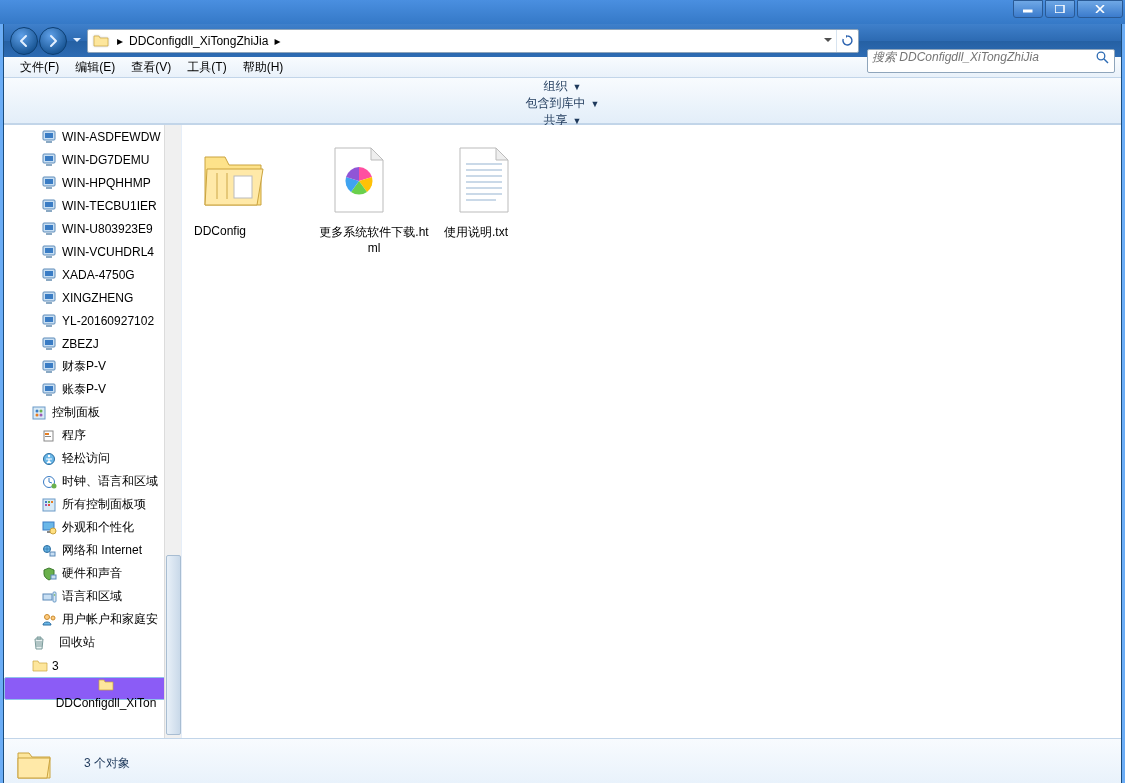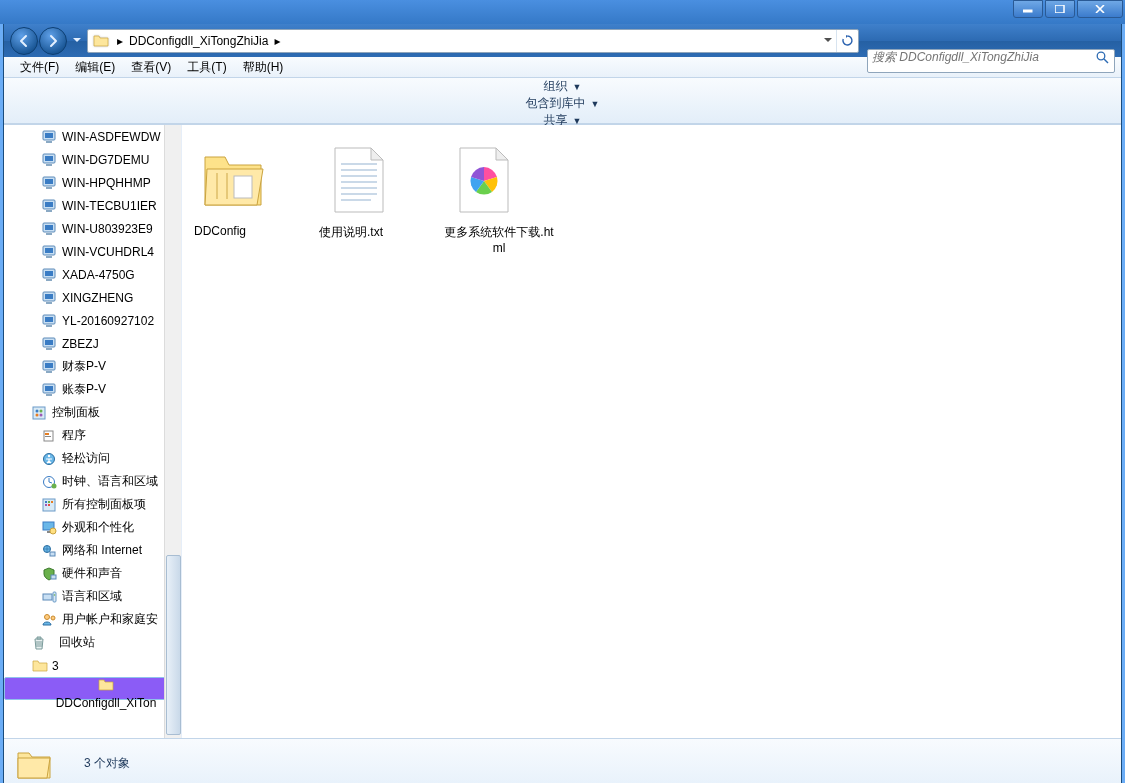--- a/index.html
+++ b/index.html
@@ -434,49 +434,49 @@
                   <rect x="35" y="27" width="18" height="22" fill="#fff" stroke="#bbb"></rect>
                 </svg>
               </div>
               <div class="label">DDConfig</div>
             </div>
             <div class="fileitem">
               <div class="bigicon">
                 <svg width="56" height="70" viewBox="0 0 56 70">
                   <path d="M4 2 L40 2 L52 14 L52 66 L4 66 Z" fill="#fff" stroke="#bbb"></path>
                   <path d="M40 2 L40 14 L52 14 Z" fill="#eee" stroke="#bbb"></path>
+                  <g transform="translate(28,35)">
+                    <path d="M0 -14 A14 14 0 0 1 13 -4 L0 0 Z" fill="#ff4fa0"></path>
+                    <path d="M13 -4 A14 14 0 0 1 8 11 L0 0 Z" fill="#ffc107"></path>
+                    <path d="M8 11 A14 14 0 0 1 -8 11 L0 0 Z" fill="#6ad04c"></path>
+                    <path d="M-8 11 A14 14 0 0 1 -13 -4 L0 0 Z" fill="#3fa3f0"></path>
+                    <path d="M-13 -4 A14 14 0 0 1 0 -14 L0 0 Z" fill="#9055d6"></path>
+                  </g>
+                </svg>
+              </div>
+              <div class="label">更多系统软件下载.html</div>
+            </div>
+            <div class="fileitem">
+              <div class="bigicon">
+                <svg width="56" height="70" viewBox="0 0 56 70">
+                  <path d="M4 2 L40 2 L52 14 L52 66 L4 66 Z" fill="#fff" stroke="#bbb"></path>
+                  <path d="M40 2 L40 14 L52 14 Z" fill="#eee" stroke="#bbb"></path>
                   <g stroke="#b8cde0" stroke-width="1.5">
                     <line x1="10" y1="18" x2="46" y2="18"></line>
                     <line x1="10" y1="24" x2="46" y2="24"></line>
                     <line x1="10" y1="30" x2="46" y2="30"></line>
                     <line x1="10" y1="36" x2="46" y2="36"></line>
                     <line x1="10" y1="42" x2="46" y2="42"></line>
                     <line x1="10" y1="48" x2="46" y2="48"></line>
                     <line x1="10" y1="54" x2="40" y2="54"></line>
                   </g>
                 </svg>
               </div>
               <div class="label">使用说明.txt</div>
             </div>
-            <div class="fileitem">
-              <div class="bigicon">
-                <svg width="56" height="70" viewBox="0 0 56 70">
-                  <path d="M4 2 L40 2 L52 14 L52 66 L4 66 Z" fill="#fff" stroke="#bbb"></path>
-                  <path d="M40 2 L40 14 L52 14 Z" fill="#eee" stroke="#bbb"></path>
-                  <g transform="translate(28,35)">
-                    <path d="M0 -14 A14 14 0 0 1 13 -4 L0 0 Z" fill="#ff4fa0"></path>
-                    <path d="M13 -4 A14 14 0 0 1 8 11 L0 0 Z" fill="#ffc107"></path>
-                    <path d="M8 11 A14 14 0 0 1 -8 11 L0 0 Z" fill="#6ad04c"></path>
-                    <path d="M-8 11 A14 14 0 0 1 -13 -4 L0 0 Z" fill="#3fa3f0"></path>
-                    <path d="M-13 -4 A14 14 0 0 1 0 -14 L0 0 Z" fill="#9055d6"></path>
-                  </g>
-                </svg>
-              </div>
-              <div class="label">更多系统软件下载.html</div>
-            </div>
           </div>
   </div>
   <div class="statusbar">
     <span class="bigfolder"><svg width="40" height="40" viewBox="0 0 40 40">
               <path d="M4 10 L4 34 L36 34 L36 13 L18 13 L15 9 L4 9 Z" fill="#fde69c" stroke="#caa33e"></path>
               <path d="M4 14 L36 14 L33 34 L4 34 Z" fill="#ffe9a8" stroke="#caa33e"></path>
             </svg></span>
     <span class="info">3 个对象</span>
   </div>
   </div>

